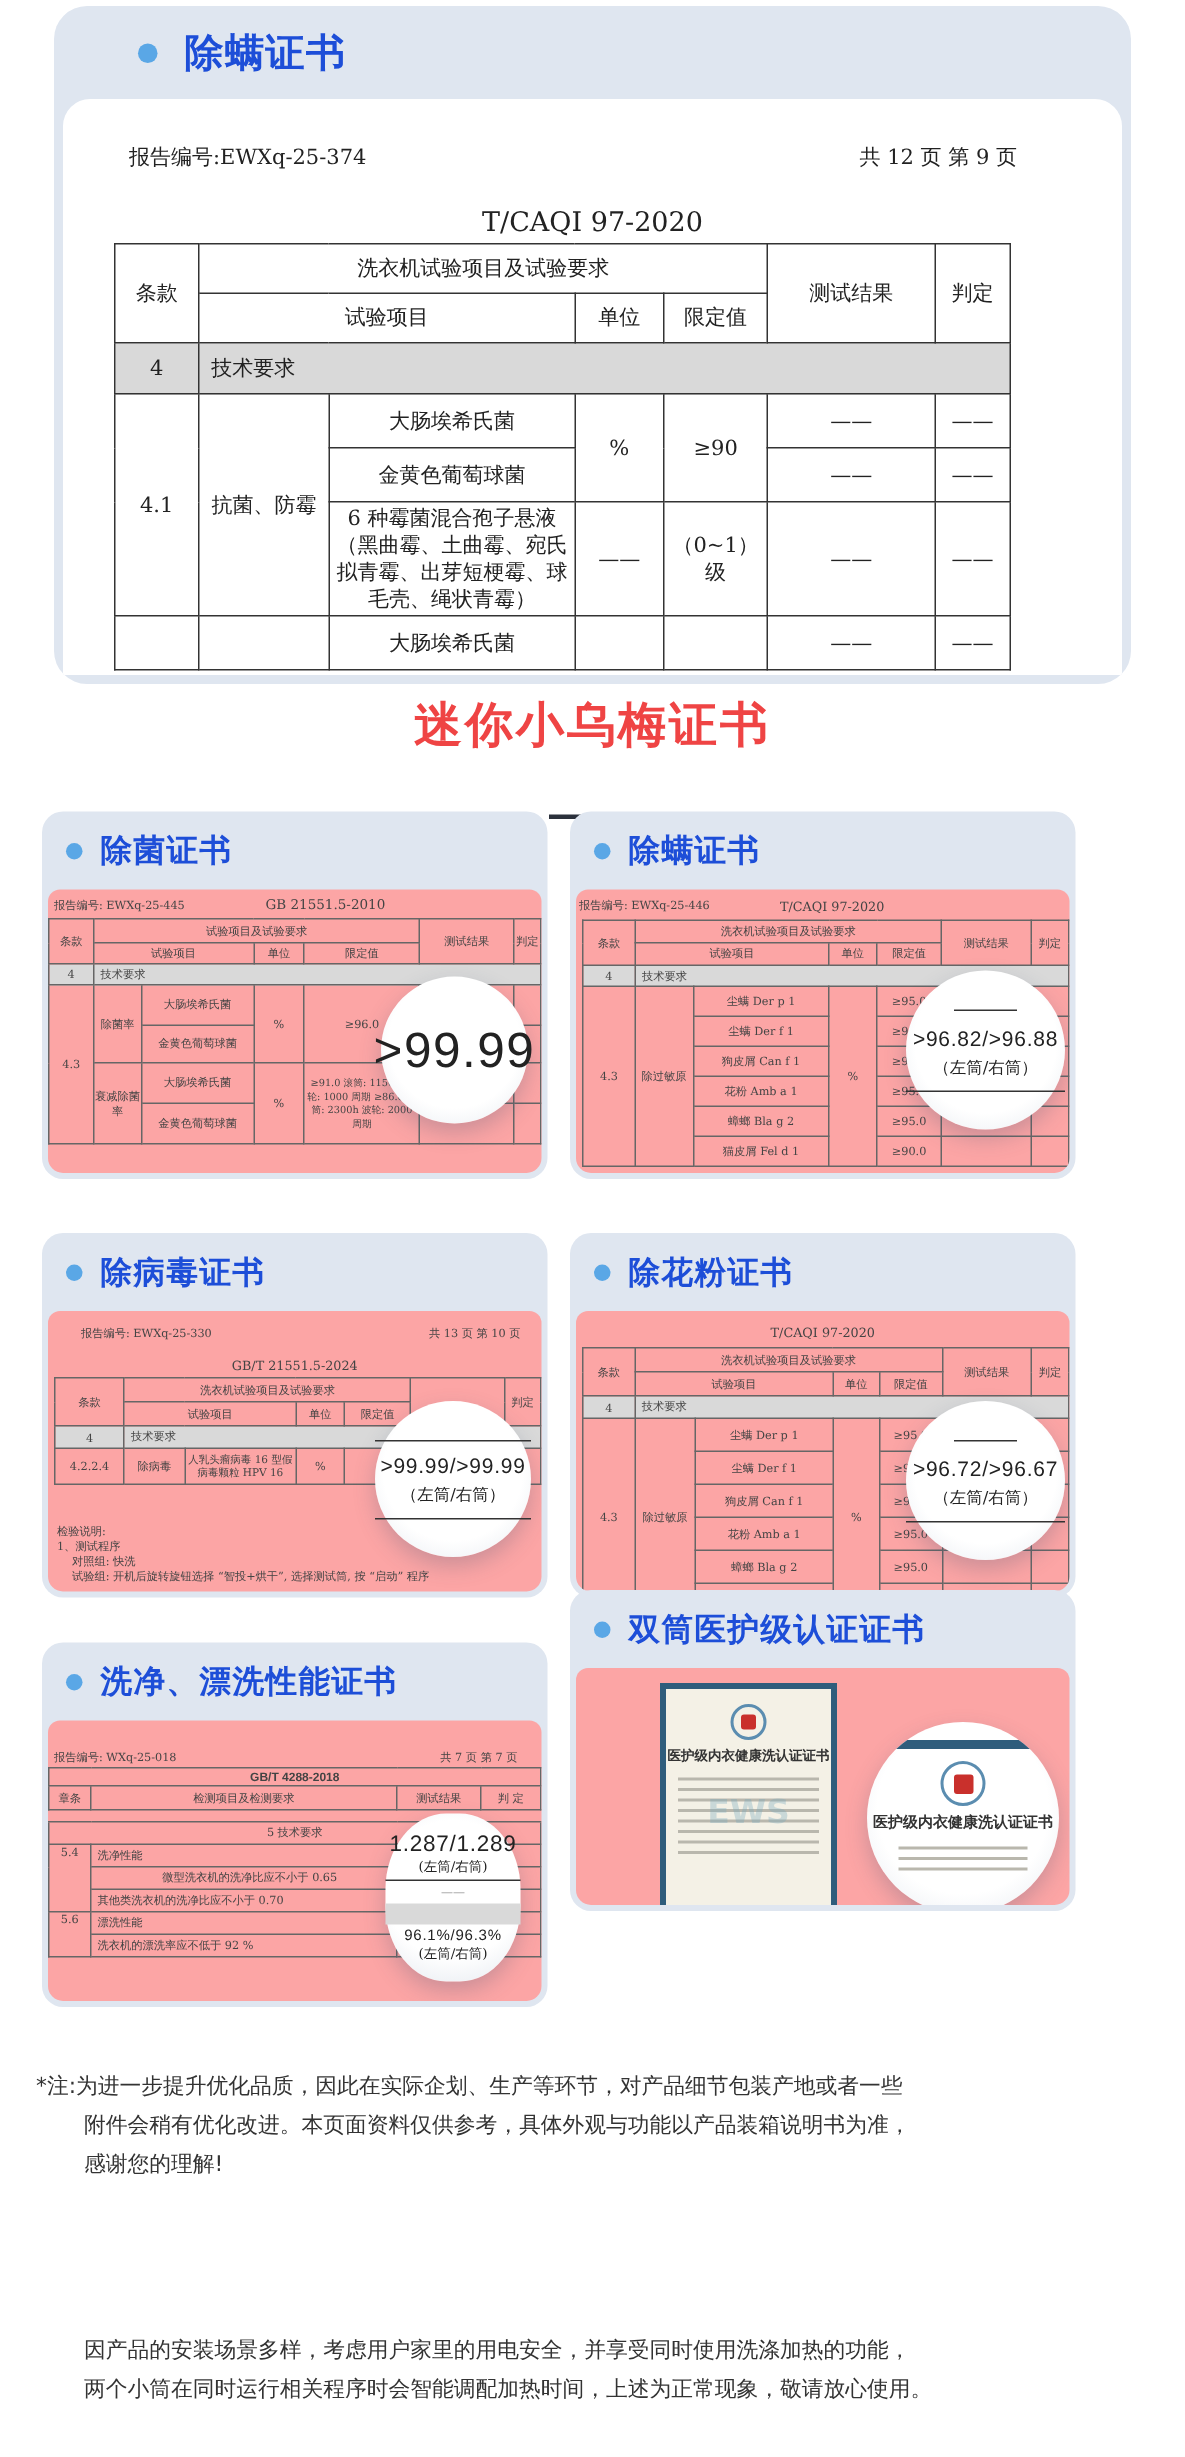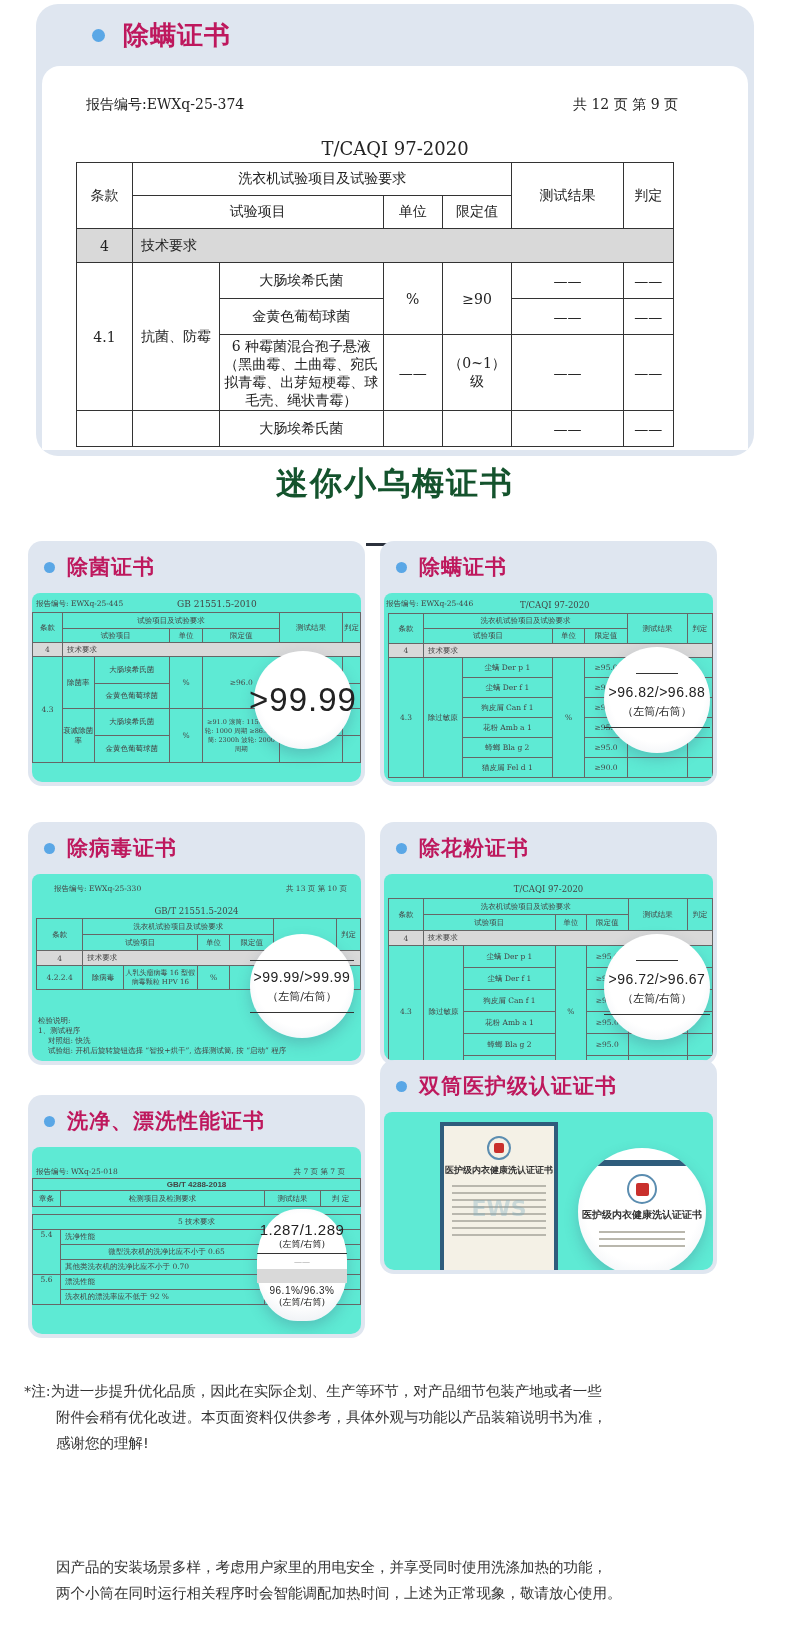--- a/index.html
+++ b/index.html
@@ -1,38 +1,38 @@
 <!DOCTYPE html>
 <html><head>
 <meta charset="utf-8">
 <style>
   * { box-sizing: border-box; margin: 0; padding: 0; }
   body { width: 790px; height: 1638px; background: #ffffff; font-family: "DejaVu Sans", "Liberation Sans", sans-serif; color: #2a2f38; overflow: hidden; position: relative; }
   .serif { font-family: "DejaVu Serif", "Liberation Serif", serif; }
 
   
   .top-card { position: absolute; left: 36px; top: 4px; width: 718px; height: 452px; background: #dfe6f0; border-radius: 22px; overflow: hidden; }
-  .card-title { display: flex; align-items: center; height: 62px; padding-left: 56px; font-size: 26px; font-weight: bold; color: #be185d; letter-spacing: 1px; }
+  .card-title { display: flex; align-items: center; height: 62px; padding-left: 56px; font-size: 26px; font-weight: bold; color: #1d4ed8; letter-spacing: 1px; }
   .dot { width: 13px; height: 13px; border-radius: 50%; background: #5aa7e6; margin-right: 18px; flex: none; }
   .top-inner { position: absolute; left: 6px; top: 62px; right: 6px; bottom: 6px; background: #fff; border-radius: 18px 18px 0 0; overflow: hidden; }
   .doc-head { position: absolute; top: 30px; left: 44px; right: 70px; display: flex; justify-content: space-between; font-size: 14px; color: #222; }
   .doc-std { position: absolute; top: 72px; left: 0; right: 0; text-align: center; font-size: 18px; color: #222; }
   table.doc { border-collapse: collapse; position: absolute; }
   table.doc td { border: 1px solid #333; text-align: center; vertical-align: middle; color: #222; }
   .grey { background: #d9d9d9; }
 
   
-  .sec-title { position: absolute; top: 462px; left: 0; width: 790px; text-align: center; font-size: 32px; font-weight: bold; color: #14532d; letter-spacing: 2px; }
+  .sec-title { position: absolute; top: 462px; left: 0; width: 790px; text-align: center; font-size: 32px; font-weight: bold; color: #ef4444; letter-spacing: 2px; }
   .sec-bar { position: absolute; top: 543px; left: 366px; width: 66px; height: 3px; background: #2b313c; }
 
   
   .card { position: absolute; width: 337px; background: #dfe6f0; border-radius: 14px; overflow: hidden; }
   .card .card-title { height: 52px; padding-left: 16px; font-size: 21px; }
   .card .dot { width: 11px; height: 11px; margin-right: 12px; }
-  .card-body { position: absolute; left: 4px; right: 4px; top: 52px; bottom: 4px; background: #5eead4; border-radius: 8px 8px 10px 10px; overflow: hidden; }
+  .card-body { position: absolute; left: 4px; right: 4px; top: 52px; bottom: 4px; background: #fca5a5; border-radius: 8px 8px 10px 10px; overflow: hidden; }
   .mini { font-size: 7.5px; color: #444; }
   table.mt { border-collapse: collapse; position: absolute; font-size: 7.5px; }
   table.mt td { border: 1px solid #666; text-align: center; vertical-align: middle; color: #444; }
 
   .lens { position: absolute; border-radius: 50%; background: radial-gradient(circle at 50% 45%, #ffffff 60%, #eef1f5 85%, #e2e6ec 100%); box-shadow: 0 6px 14px rgba(60,80,110,0.25); display: flex; flex-direction: column; align-items: center; justify-content: center; color: #222; }
   .lens .big { font-size: 33px; font-family: "Liberation Sans", sans-serif; letter-spacing: 1px; }
   .lens .val { font-size: 14px; font-family: "Liberation Sans", sans-serif; letter-spacing: 0.5px; }
   .lens .sub { font-size: 11px; margin-top: 4px; }
   .lens .hl { width: 100%; height: 1px; background: #333; }
 

